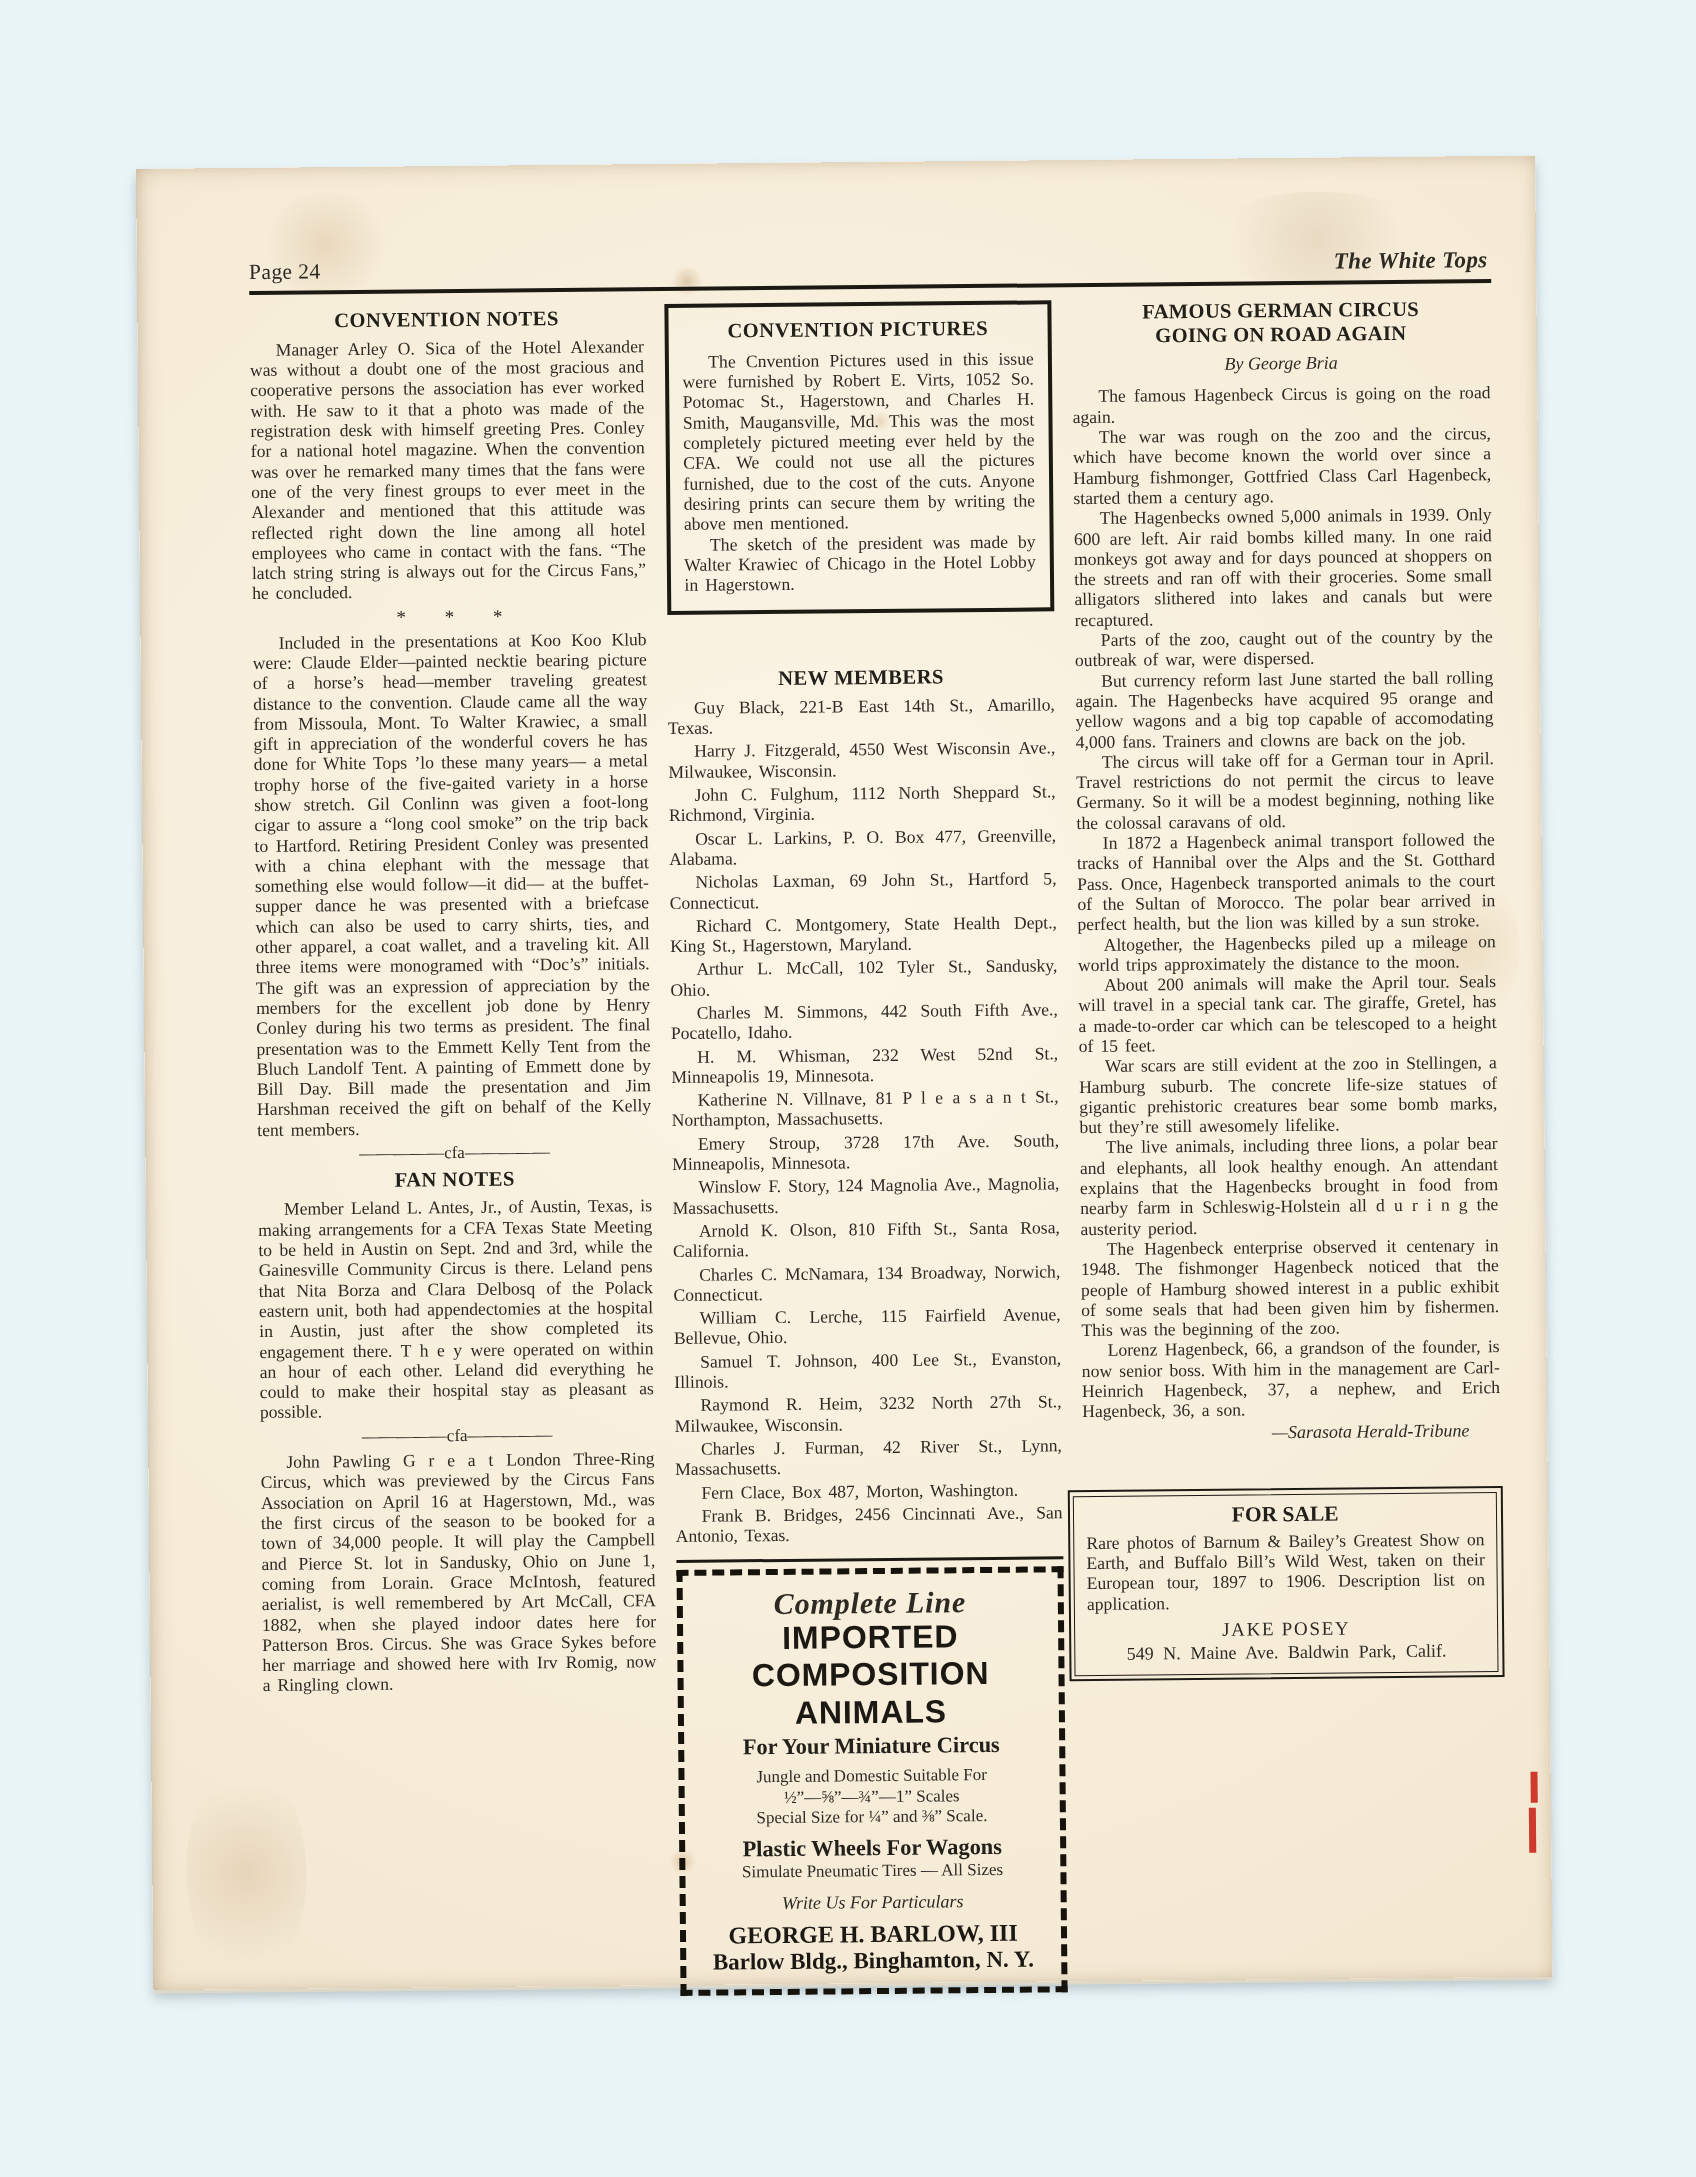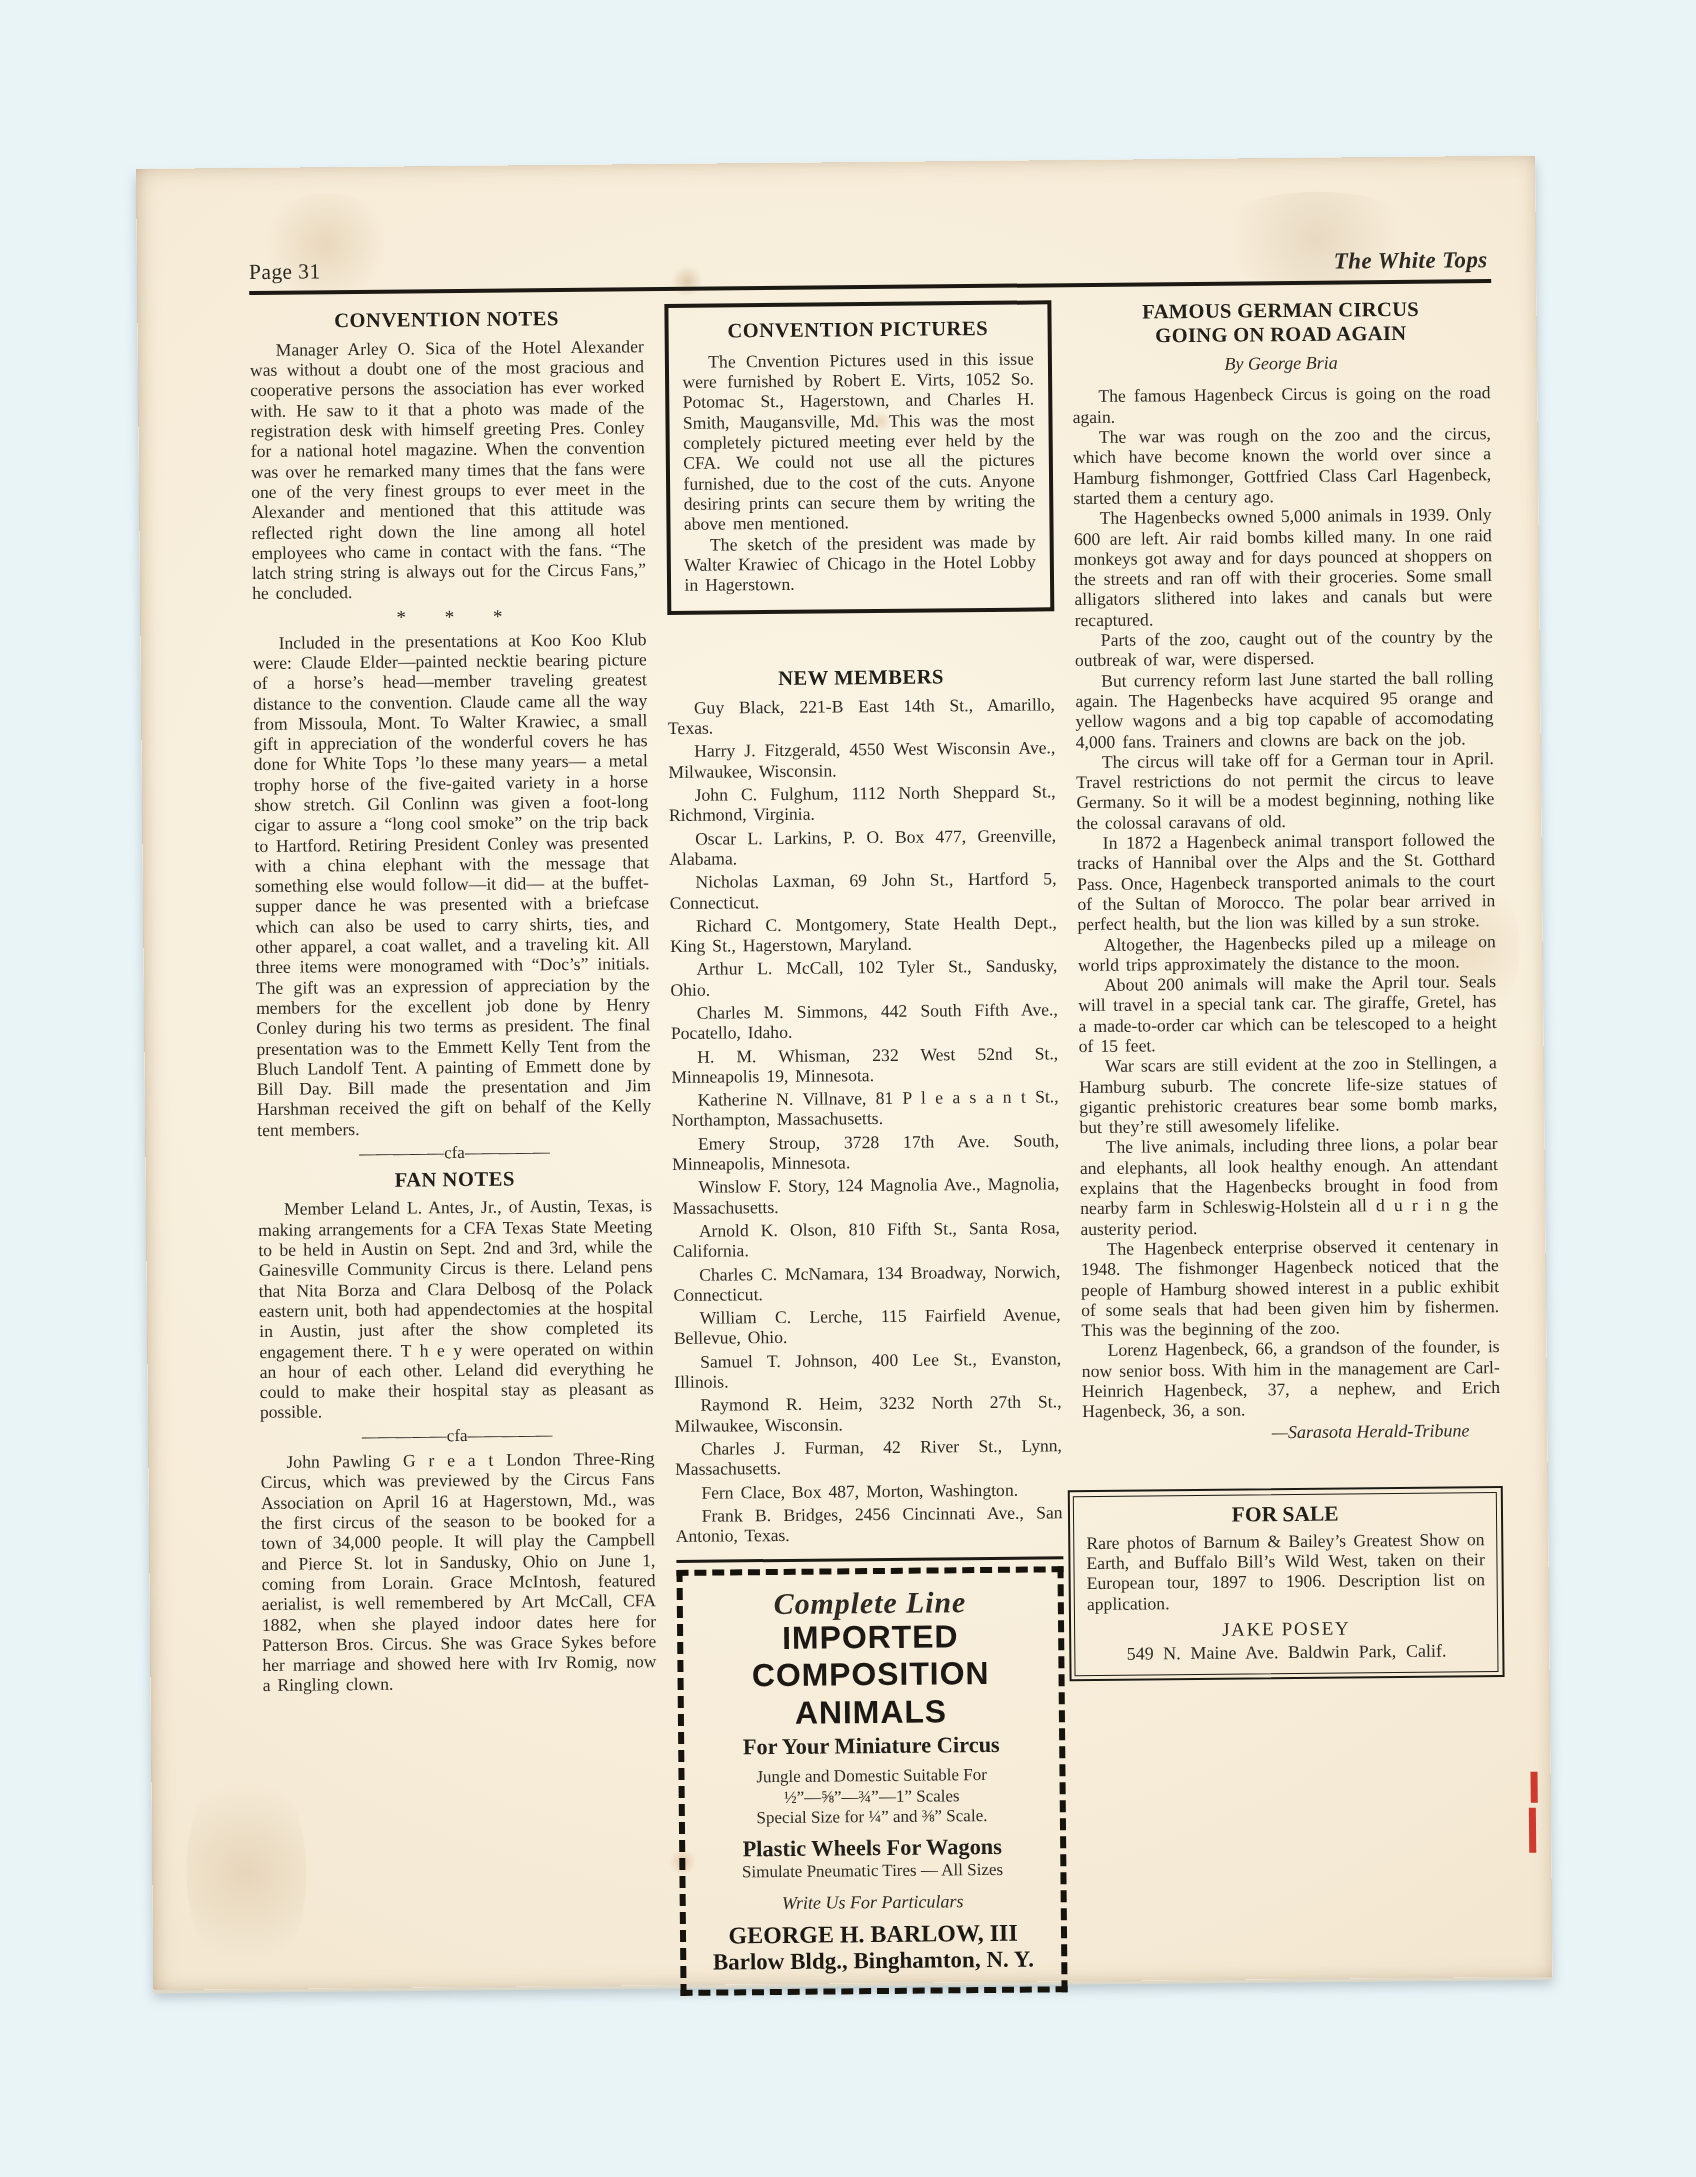--- a/index.html
+++ b/index.html
@@ -86,21 +86,21 @@
   <div class="stain" style="left:34px; top:1592px; width:120px; height:224px; background:radial-gradient(circle, rgba(160,110,55,.16), rgba(160,110,55,0) 70%);"></div>
   <div class="stain" style="left:516px; top:1686px; width:29px; height:24px; background:radial-gradient(circle, rgba(190,120,60,.3), rgba(190,120,60,0) 70%);"></div>
   <div class="stain" style="left:731px; top:250px; width:22.4px; height:19px; background:radial-gradient(circle, rgba(185,125,60,.35), rgba(185,125,60,0) 70%);"></div>
 
   <div class="red-mark m1"></div>
   <div class="red-mark m2"></div>
 
   <div class="content">
 
     <div class="masthead-row">
-      <span class="page-label">Page 31</span>
+      <span class="page-label">Page 24</span>
       <span class="pub-title">The White Tops</span>
     </div>
     <div class="head-rule"></div>
 
     <div class="columns">
 
       <div class="col-1">
         <h2 class="sec-head">CONVENTION NOTES</h2>
         <p class="body-text">Manager Arley O. Sica of the Hotel Alexander was without a doubt one of the most gracious and cooperative persons the association has ever worked with. He saw to it that a photo was made of the registration desk with himself greeting Pres. Conley for a national hotel magazine. When the convention was over he remarked many times that the fans were one of the very finest groups to ever meet in the Alexander and mentioned that this attitude was reflected right down the line among all hotel employees who came in contact with the fans. “The latch string string is always out for the Circus Fans,” he concluded.</p>
         <div class="sep-stars">* * *</div>

